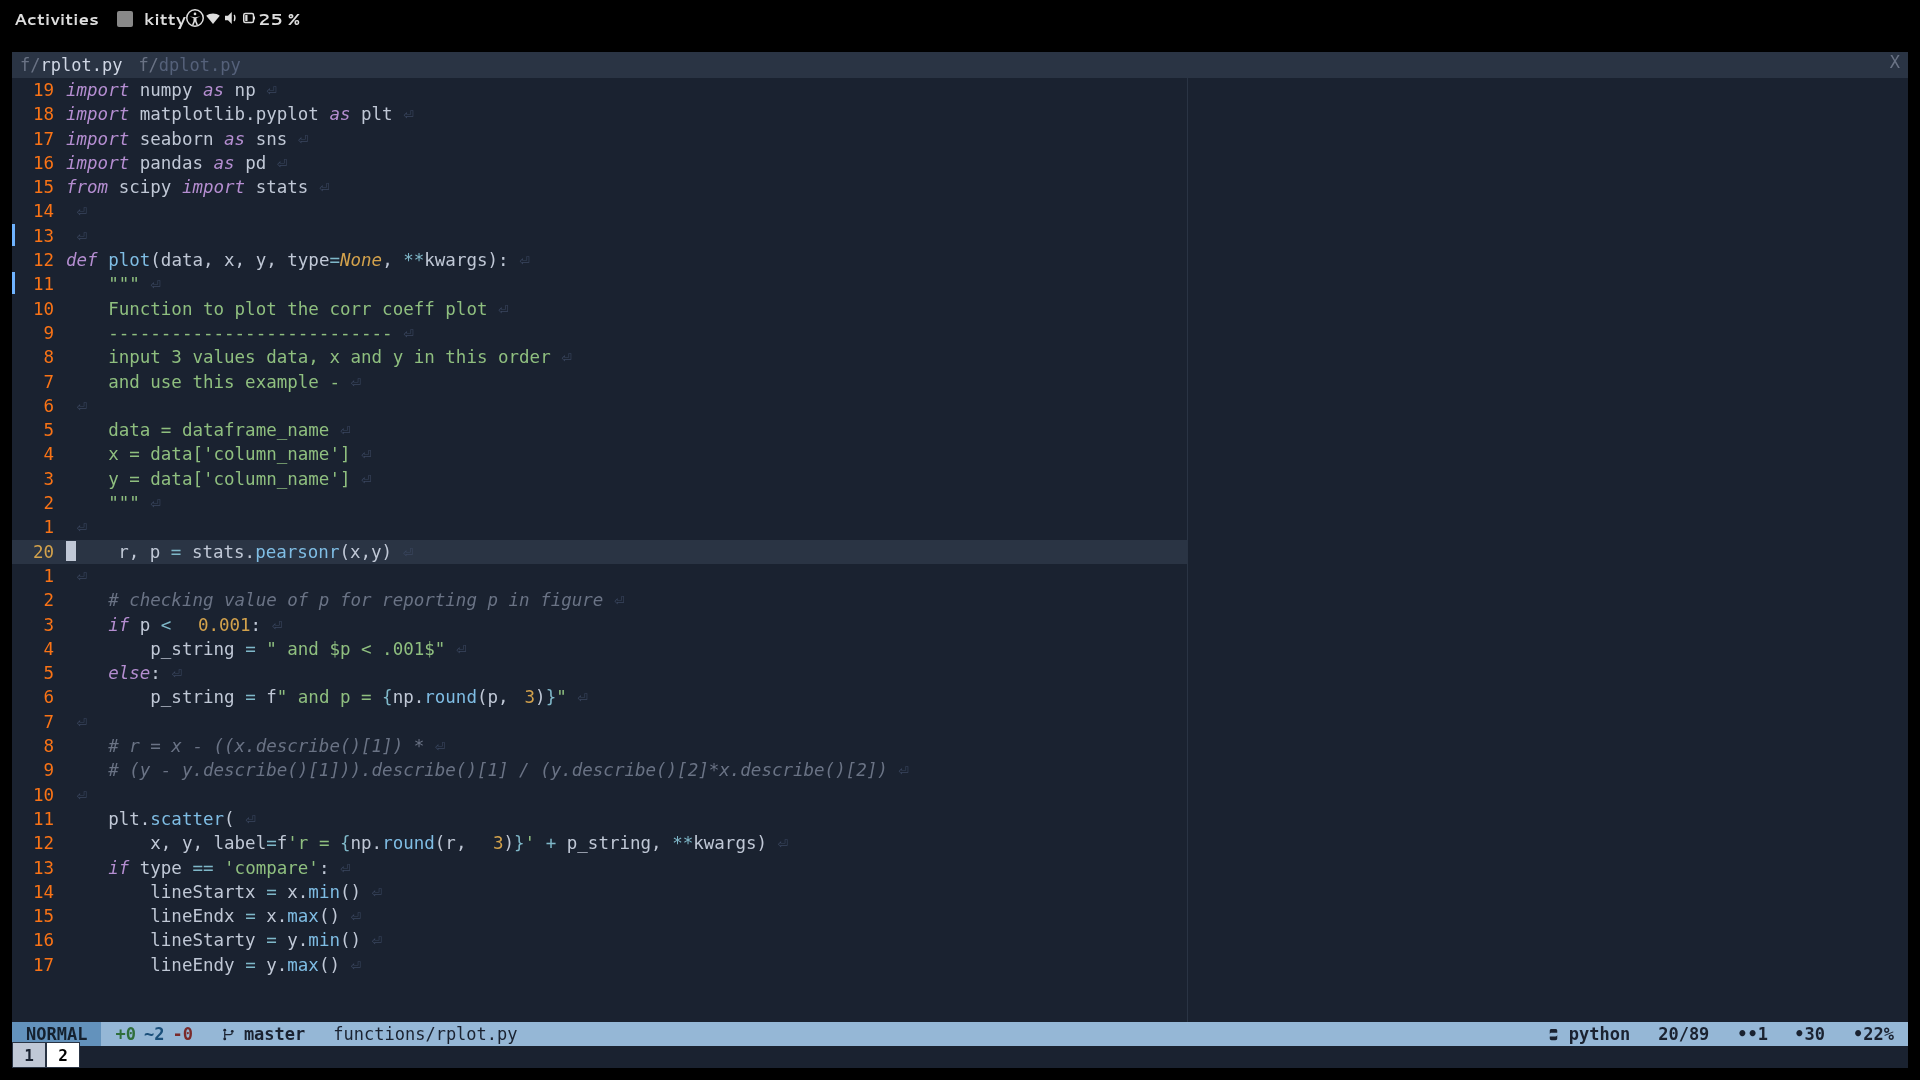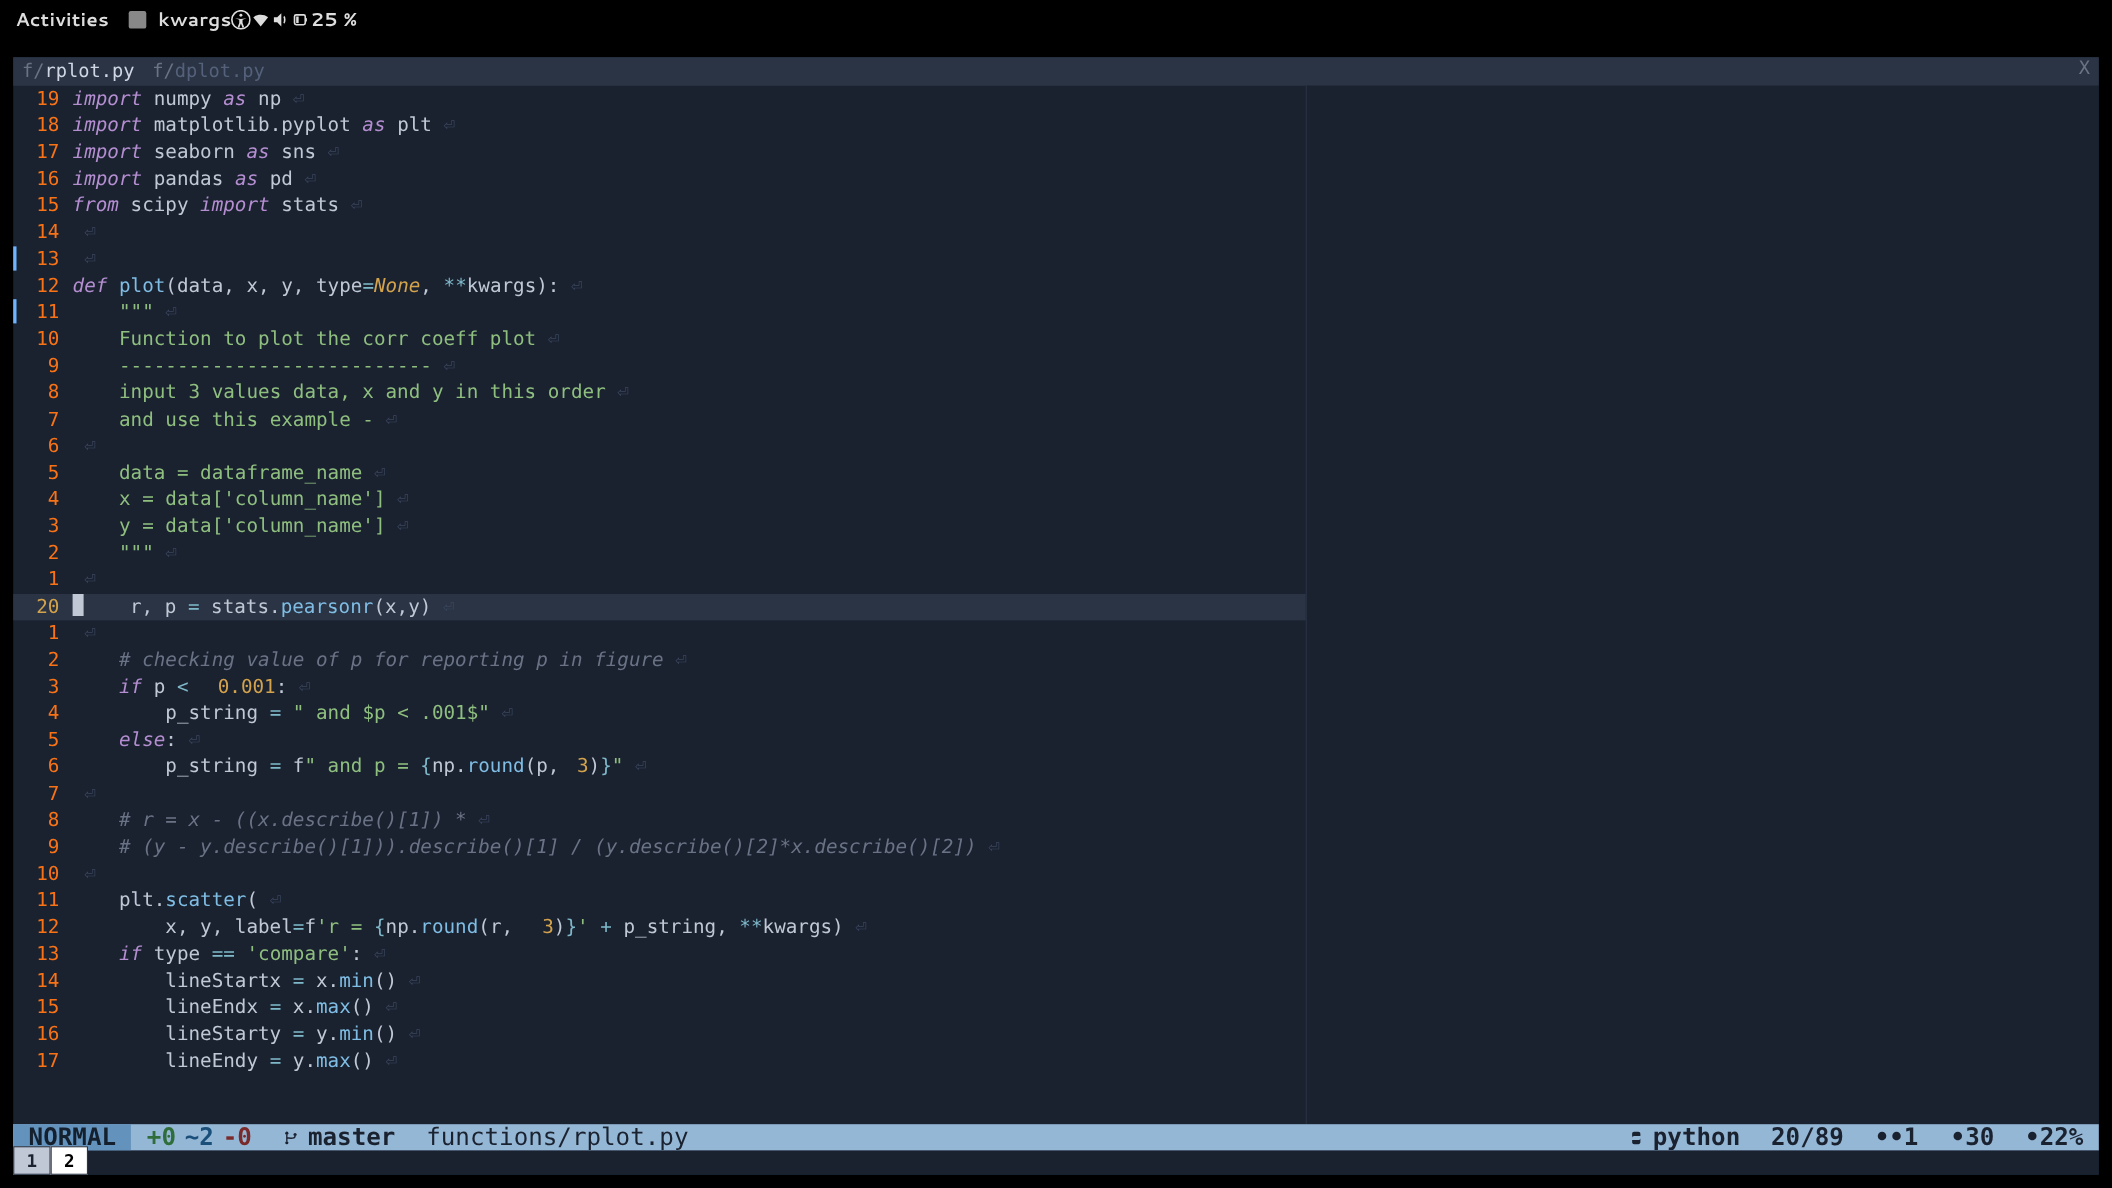--- a/index.html
+++ b/index.html
@@ -83,21 +83,21 @@
   .cm{ color:#6a7385; font-style:italic;text-align:right; }
   .const{ color:#d3a24c; font-style:italic; } 
   .module{ color:#c0c8d6; }
 
   
   .status{
     position:absolute; left:0; right:0; bottom:22px; height:24px;
     background:#95b7d6; color:#1a2230;
     display:flex; align-items:center;
     font-family:"DejaVu Sans Mono",monospace;
-    font-size:22px; font-weight:600;
+    font-size:17px; font-weight:600;
   }
   .status .mode{
     background:#6392bc; color:#14202e; height:100%;
     display:flex; align-items:center; padding:0 14px;
   }
   .status .chunk{ padding:0 14px; display:flex; align-items:center; gap:8px;}
   .status .git-add{ color:#2f6e3a;}
   .status .git-mod{ color:#1a4f7a;}
   .status .git-del{ color:#7a2a2a;}
   .status .path{ font-weight:500;}
@@ -125,21 +125,21 @@
 
 </style>
 </head>
 <body>
 
 <div class="topbar">
   <div class="left">
     <span>Activities</span>
     <span>
       <span class="appicon"></span>
-      <span>kwargs</span>
+      <span>kitty</span>
     </span>
   </div>
   <div class="right">
     <span>
       <svg viewBox="0 0 24 24">
           <circle cx="12" cy="12" r="11" fill="none" stroke="#ddd" stroke-width="2"></circle>
           <circle cx="12" cy="6.5" r="1.8"></circle>
           <path d="M5 10l7 1 7-1-5 2v4l2 5-2 .5-2-5-2 5-2-.5 2-5v-4z"></path>
         </svg>
     </span>

